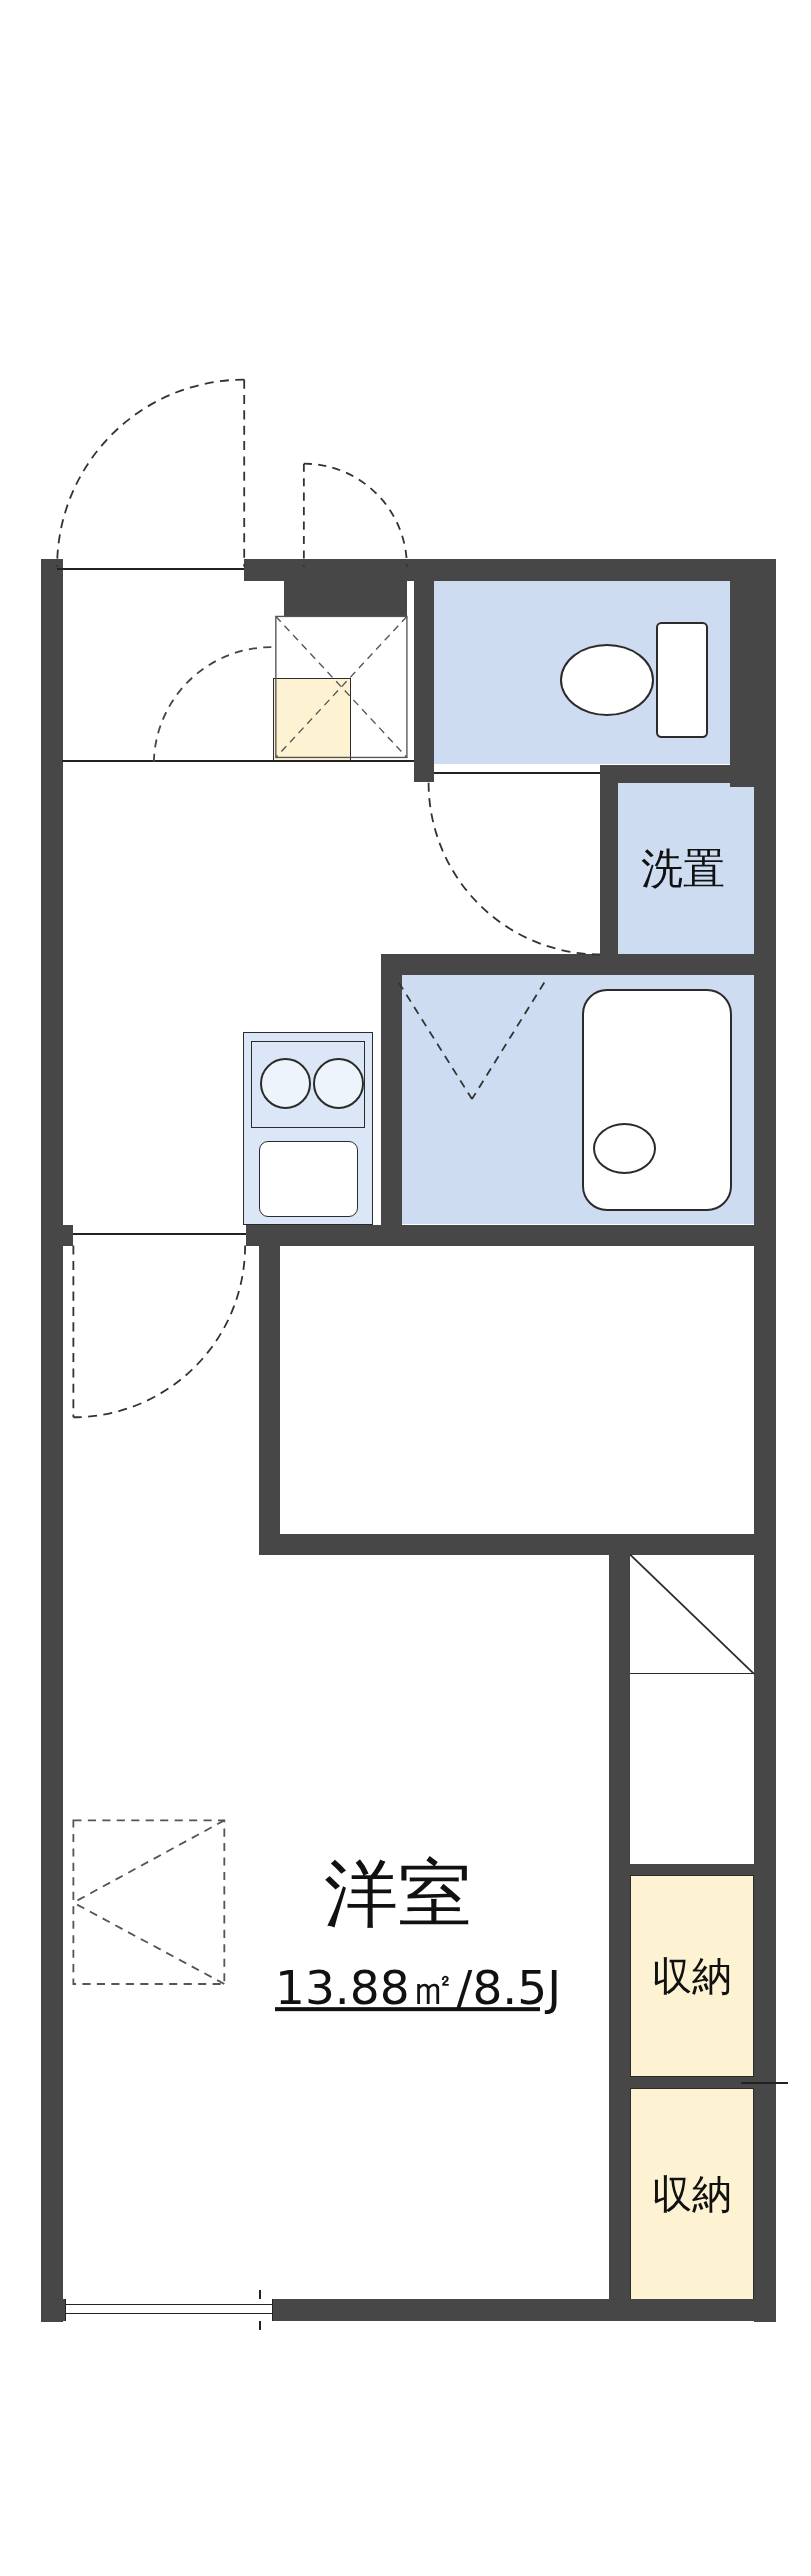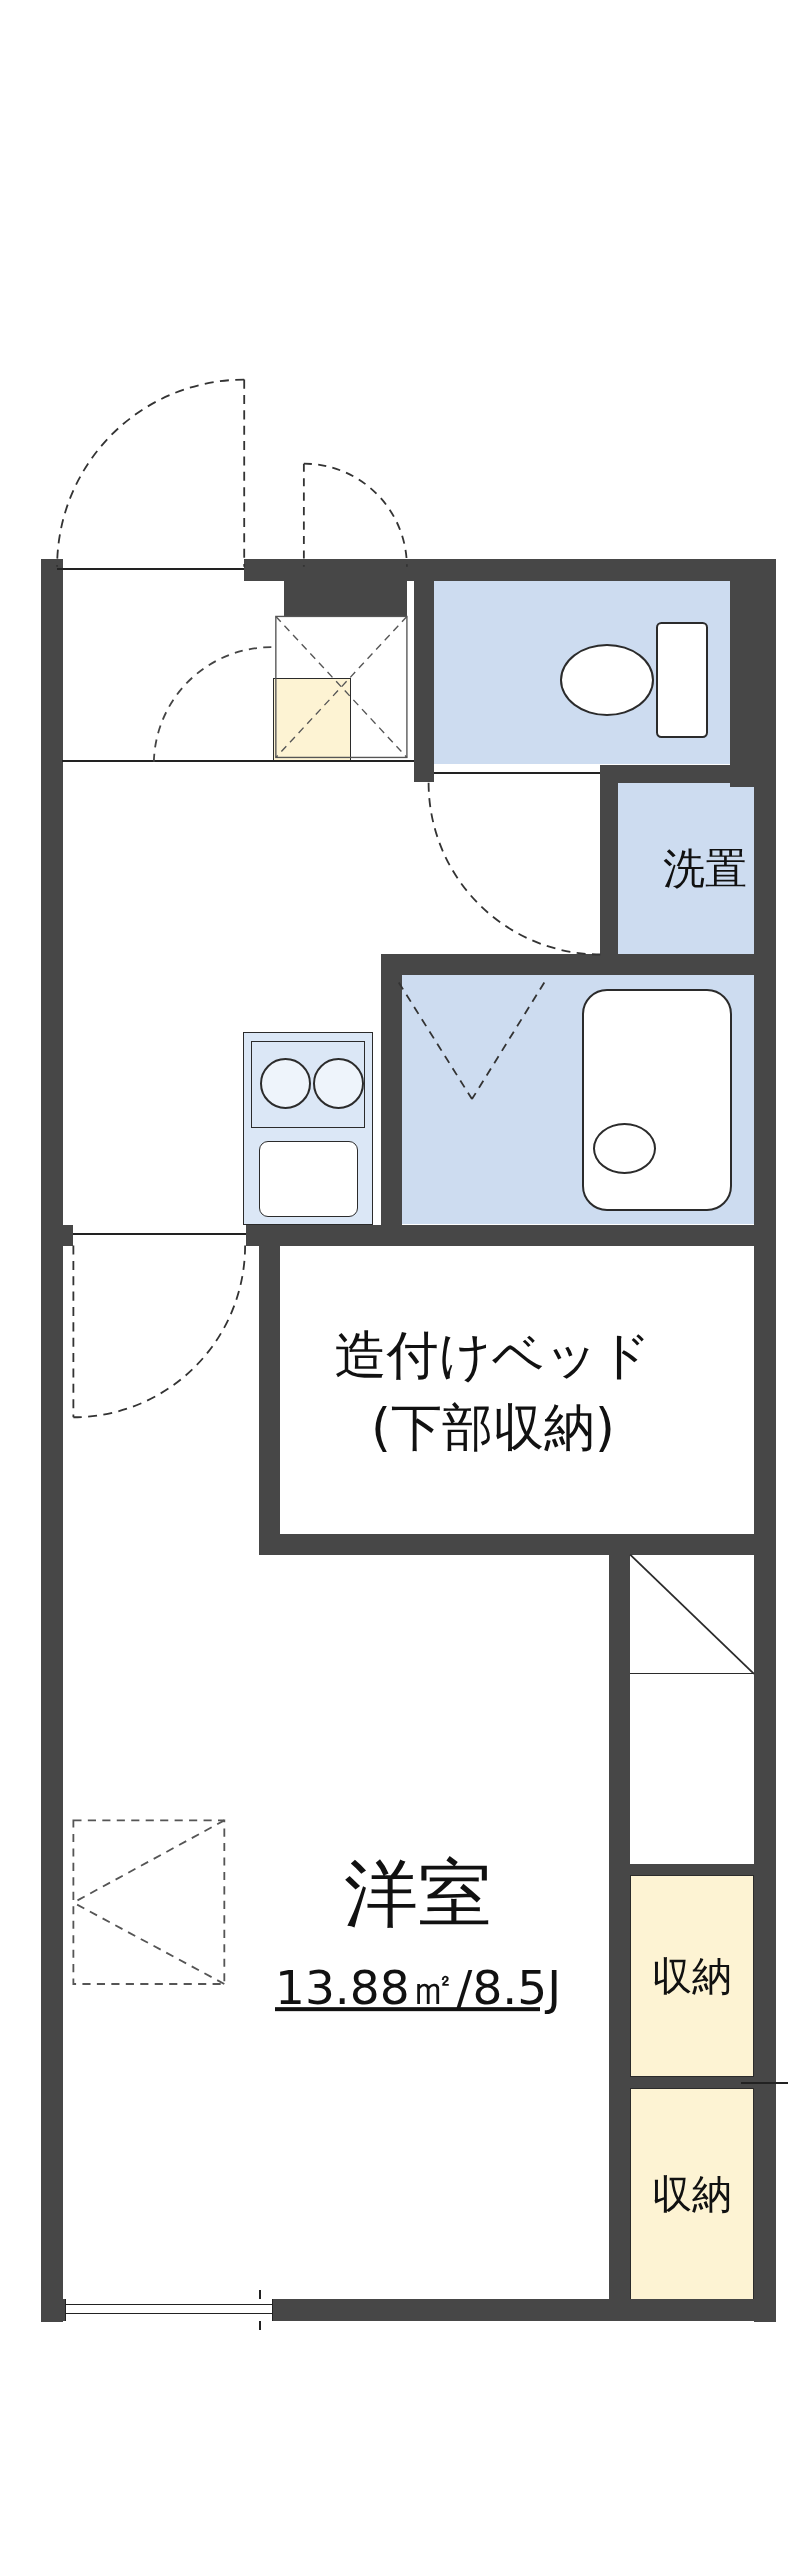--- a/index.html
+++ b/index.html
@@ -96,22 +96,20 @@
 
     <path d="M81,1378 L81,1568" stroke="#333" stroke-width="2" fill="none" stroke-dasharray="10 7"></path>
     <path d="M271,1378 A190,190 0 0 1 81,1568" stroke="#333" stroke-width="2" fill="none" stroke-dasharray="10 7"></path>
 
     <path d="M697,1720 L834,1852" stroke="#2b2b2b" stroke-width="2" fill="none"></path>
 
     <rect x="81" y="2014" width="167" height="181" fill="none" stroke="#555" stroke-width="2" stroke-dasharray="9 7"></rect>
     <path d="M248,2014 L81,2105 M248,2195 L81,2105" stroke="#555" stroke-width="2" fill="none" stroke-dasharray="9 7"></path>
   </svg>
 
-  <div class="label" style="left:683px;top:869px;font-size:42px;margin-left:22px;">洗置</div>
-  <div class="label" style="left:493px;top:1356px;font-size:52px;">造付けベッド</div>
-  <div class="label" style="left:493px;top:1428px;font-size:51px;">(下部収納)</div>
-  <div class="label" style="left:418px;top:1894px;font-size:74px;">洋室</div>
+  <div class="label" style="left:683px;top:869px;font-size:42px;">洗置</div>
+  <div class="label" style="left:398px;top:1894px;font-size:74px;">洋室</div>
   <div class="label" style="left:418px;top:1988px;font-size:47px;text-decoration:underline;">13.88㎡/8.5J</div>
   <div class="label" style="left:692px;top:1976px;font-size:40px;">収納</div>
   <div class="label" style="left:692px;top:2194px;font-size:40px;">収納</div>
 
 </div>
 
 
 </body></html>

